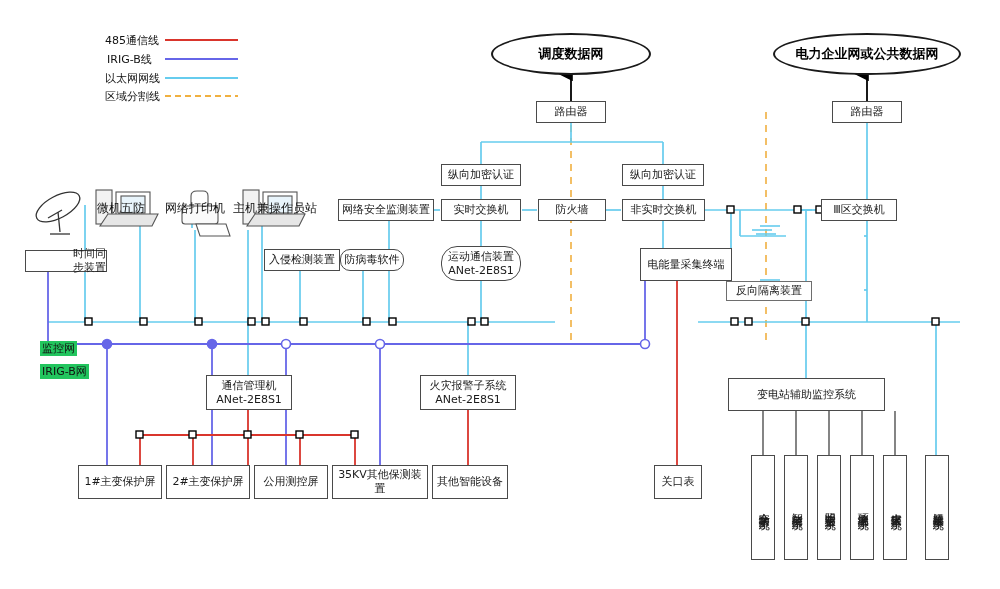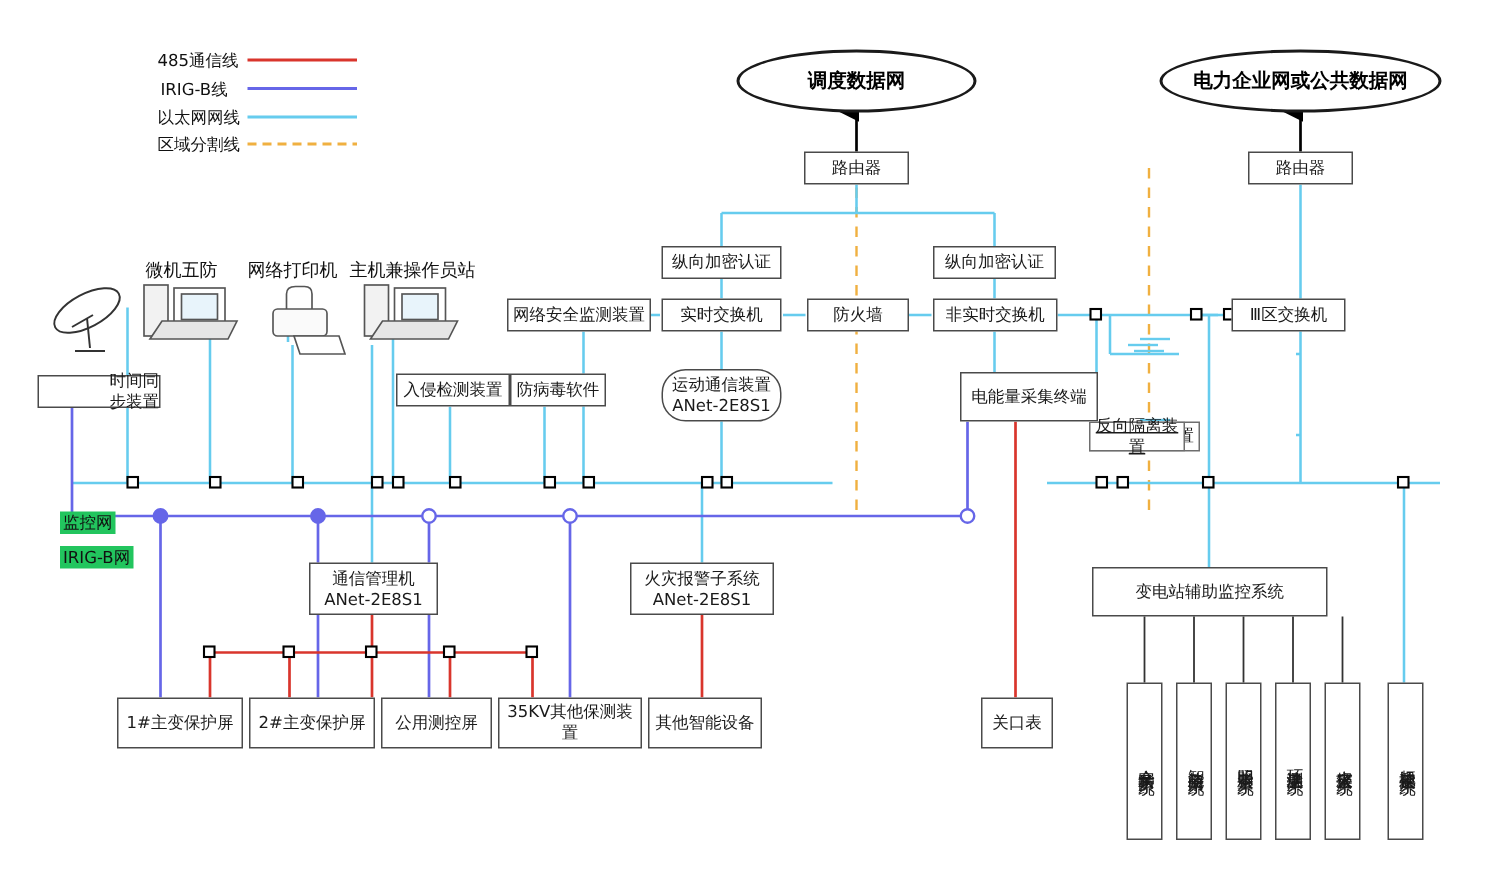--- a/index.html
+++ b/index.html
@@ -71,20 +71,21 @@
     writing-mode: vertical-rl;
     text-orientation: upright;
     letter-spacing: 1px;
     padding: 4px 0;
   }
   .plain {
     position: absolute;
     font-size: 12px;
     color: #111;
     white-space: nowrap;
+    margin-top: 28px;
   }
   .bus-label {
     position: absolute;
     font-size: 11px;
     color: #111;
     background: #22c55e;
     padding: 0 2px;
     white-space: nowrap;
     margin-top: 36px;
   }
@@ -303,33 +304,33 @@
   <div class="node" style="left:622px; top:199px; width:83px; height:22px;">非实时交换机</div>
   <div class="node" style="left:821px; top:199px; width:76px; height:22px;">Ⅲ区交换机</div>
 
   <div class="node" style="left:338px; top:199px; width:96px; height:22px;">网络安全监测装置</div>
 
   <div class="node" style="left:441px; top:246px; width:80px; height:35px;border-radius:16px;">运动通信装置
 ANet-2E8S1</div>
   <div class="node" style="left:615px; top:248px; width:92px; height:33px;margin-left:25px;">电能量采集终端</div>
 
   <div class="node" style="left:264px; top:249px; width:76px; height:22px;">入侵检测装置</div>
-  <div class="node" style="left:340px; top:249px; width:64px; height:22px;">防病毒软件</div>
+  <div class="node" style="left:340px; top:249px; width:64px; height:22px;border-radius:10px;">防病毒软件</div>
 
   <div class="node" style="left:25px; top:250px; width:82px; height:22px;padding-left:47px;">时间同步装置</div>
 
   <div class="plain" style="left:97px; top:172px;">微机五防</div>
   <div class="plain" style="left:165px; top:172px;">网络打印机</div>
   <div class="plain" style="left:233px; top:172px;">主机兼操作员站</div>
 
   <div class="bus-label" style="left:40px; top:305px;">监控网</div>
   <div class="bus-label" style="left:40px; top:328px;">IRIG-B网</div>
 
   <div class="node thin" style="left:726px; top:238px; width:74px; height:20px;margin-top:43px;">正向隔离装置</div>
-  <div class="node thin" style="left:726px; top:281px; width:64px; height:20px;text-decoration:underline;">反向隔离装置</div>
+  <div class="node thin" style="left:726px; top:281px; width:86px; height:20px;">反向隔离装置</div>
 
   <div class="node" style="left:206px; top:375px; width:86px; height:35px;">通信管理机
 ANet-2E8S1</div>
   <div class="node" style="left:420px; top:375px; width:96px; height:35px;">火灾报警子系统
 ANet-2E8S1</div>
 
   <div class="node" style="left:728px; top:378px; width:157px; height:33px;">变电站辅助监控系统</div>
 
   <div class="node" style="left:78px; top:465px; width:84px; height:34px;">1#主变保护屏</div>
   <div class="node" style="left:166px; top:465px; width:84px; height:34px;">2#主变保护屏</div>

